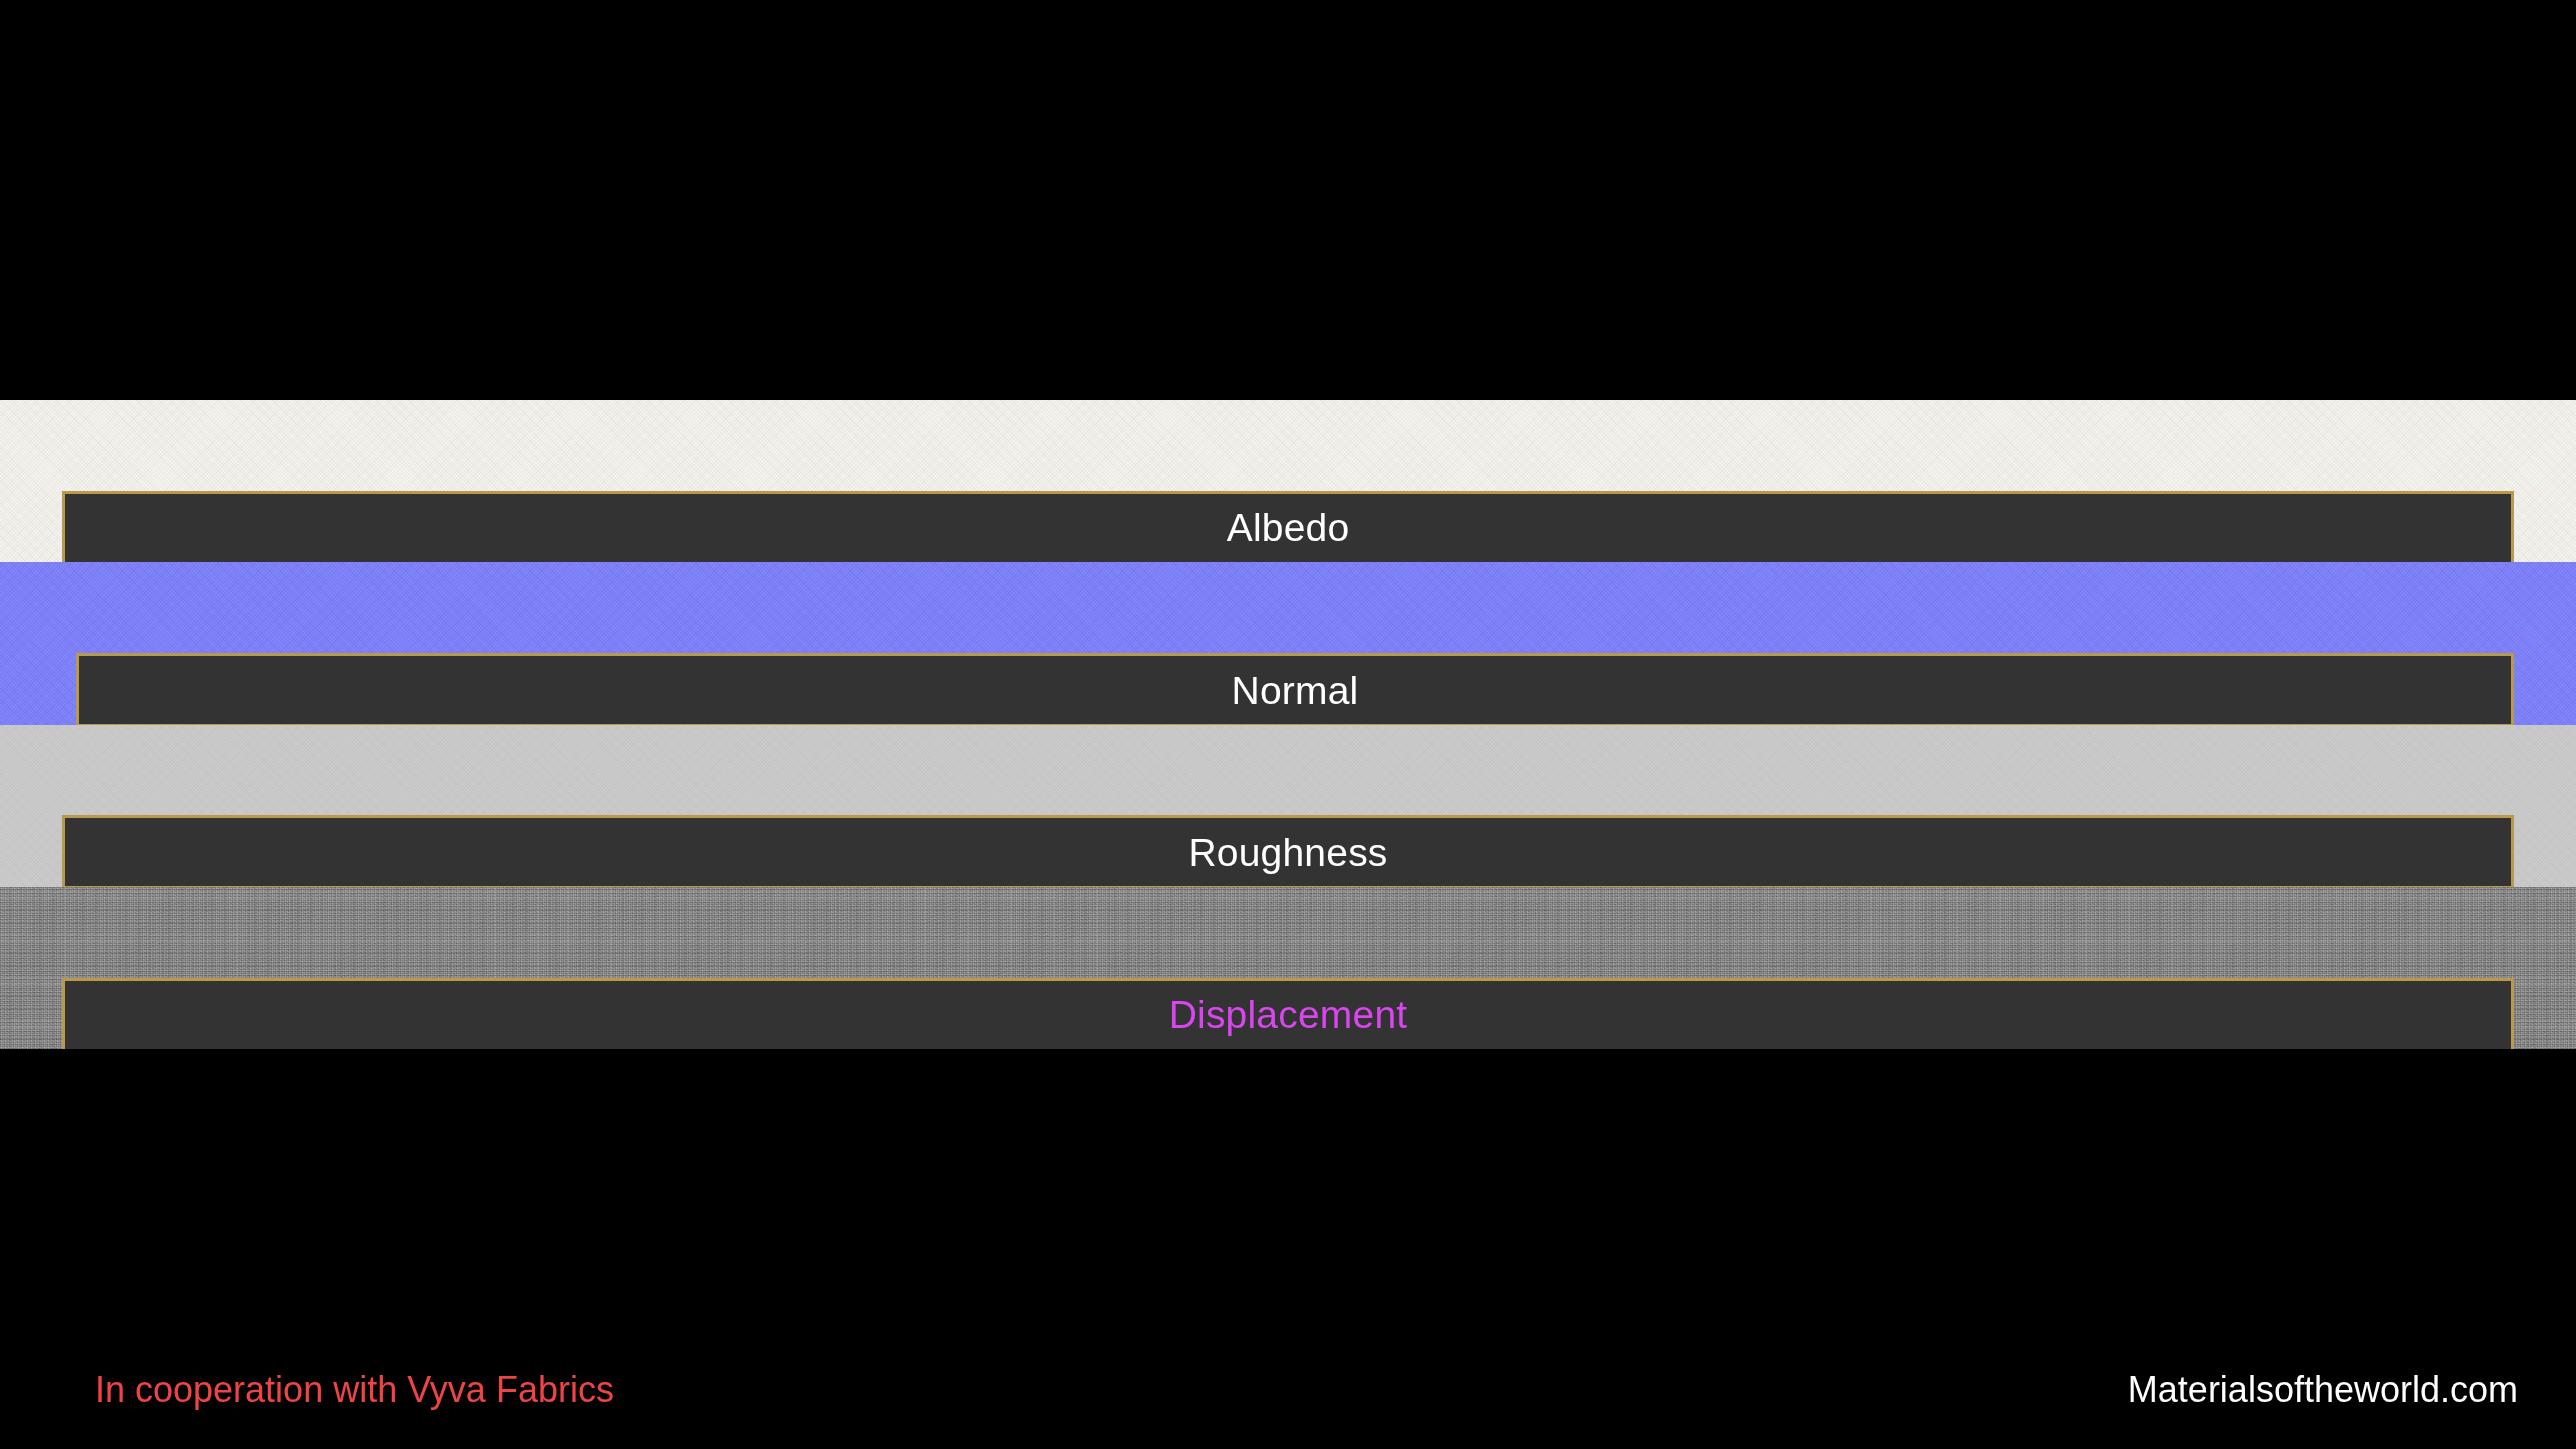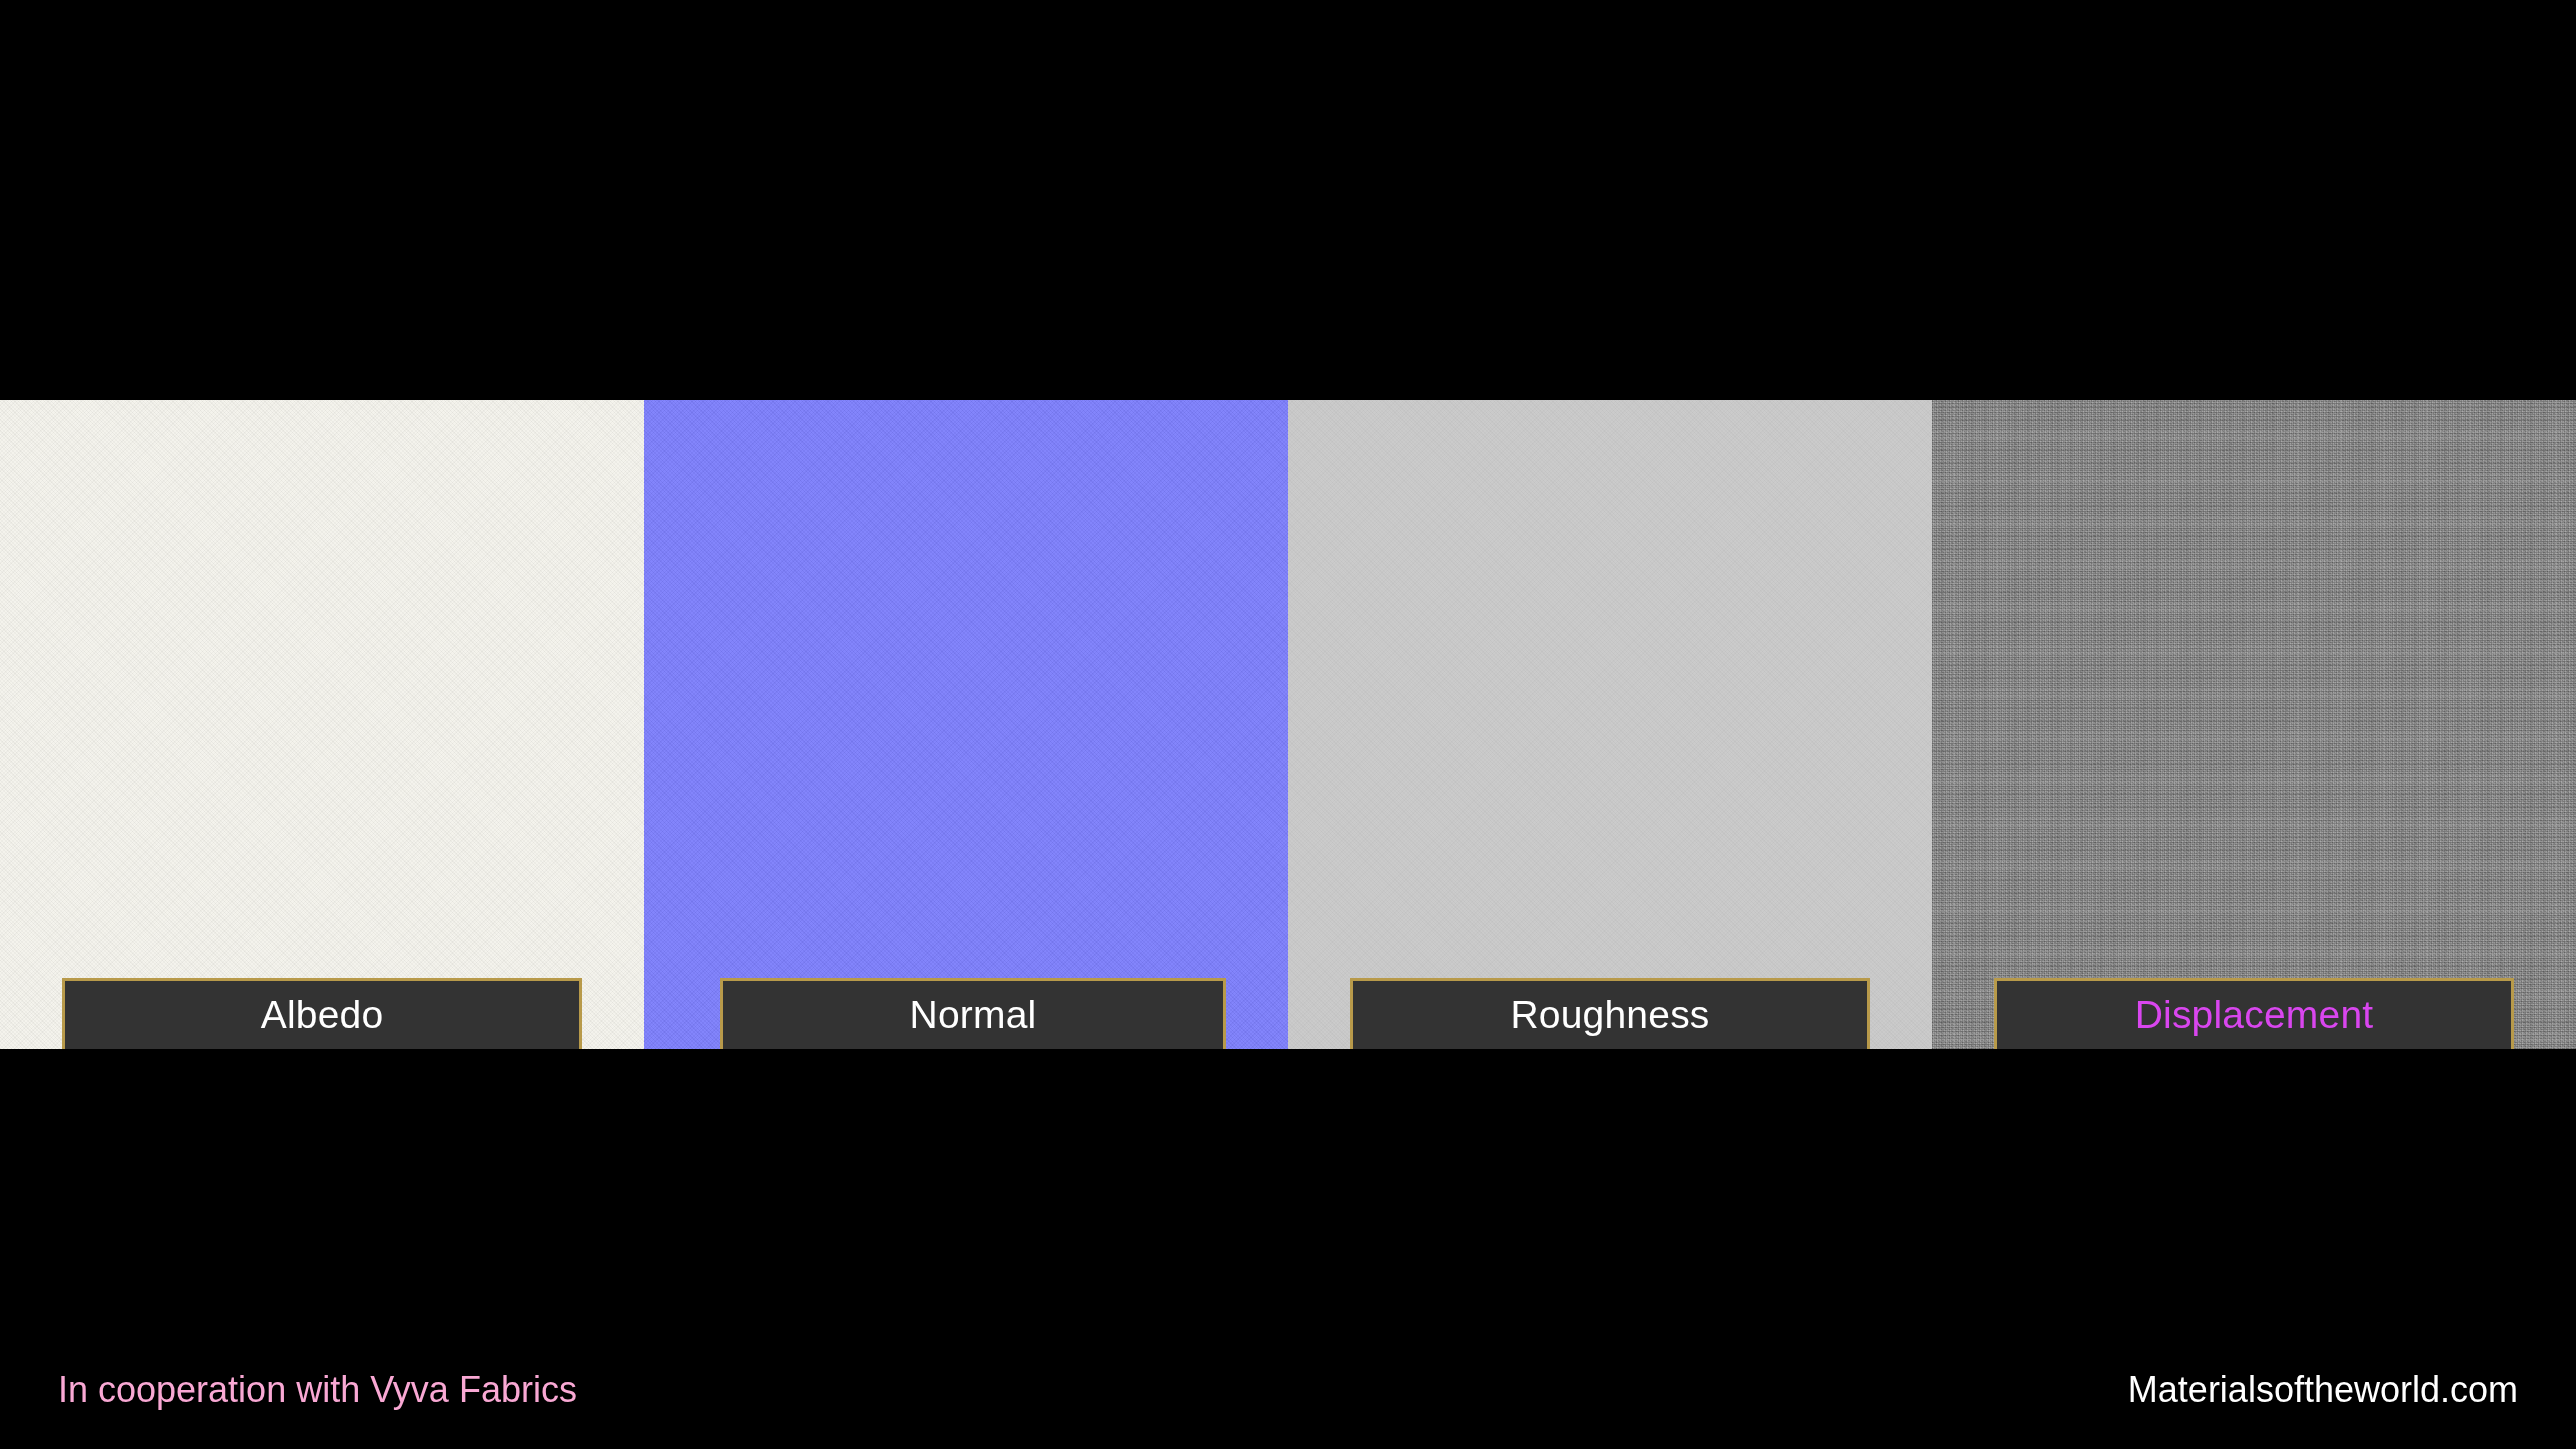--- a/index.html
+++ b/index.html
@@ -24,21 +24,21 @@
   }
 
   
   #map-strip {
     position: absolute;
     left: 0;
     top: 400px;
     width: 2576px;
     height: 649px;
     display: flex;
-    flex-direction: row;
+    flex-direction: column;
     align-items: stretch;
   }
 
   .map-panel {
     position: relative;
     flex: 1 1 0;
     height: 100%;
     overflow: hidden;
   }
 
@@ -163,18 +163,18 @@
     <div class="map-panel heavy" style="background: rgb(134, 134, 134);">
       <div class="grain"></div>
       <div class="map-label" style="background: rgb(51, 51, 51); border-color: rgb(184, 154, 74);">
         <span class="map-label-text" style="color: #d946ef;">Displacement</span>
       </div>
     </div>
 
   </div>
 
   <div id="footer">
-    <div id="footer-left" class="footer-text" style="color: #f9a8d4;">In cooperation with Vyva Fabrics</div>
+    <div id="footer-left" class="footer-text" style="color: #ef4444; margin-left: 37px;">In cooperation with Vyva Fabrics</div>
     <div id="footer-right" class="footer-text" style="color: #ffffff;">Materialsoftheworld.com</div>
   </div>
 
 </div>
 
 
 </body></html>

